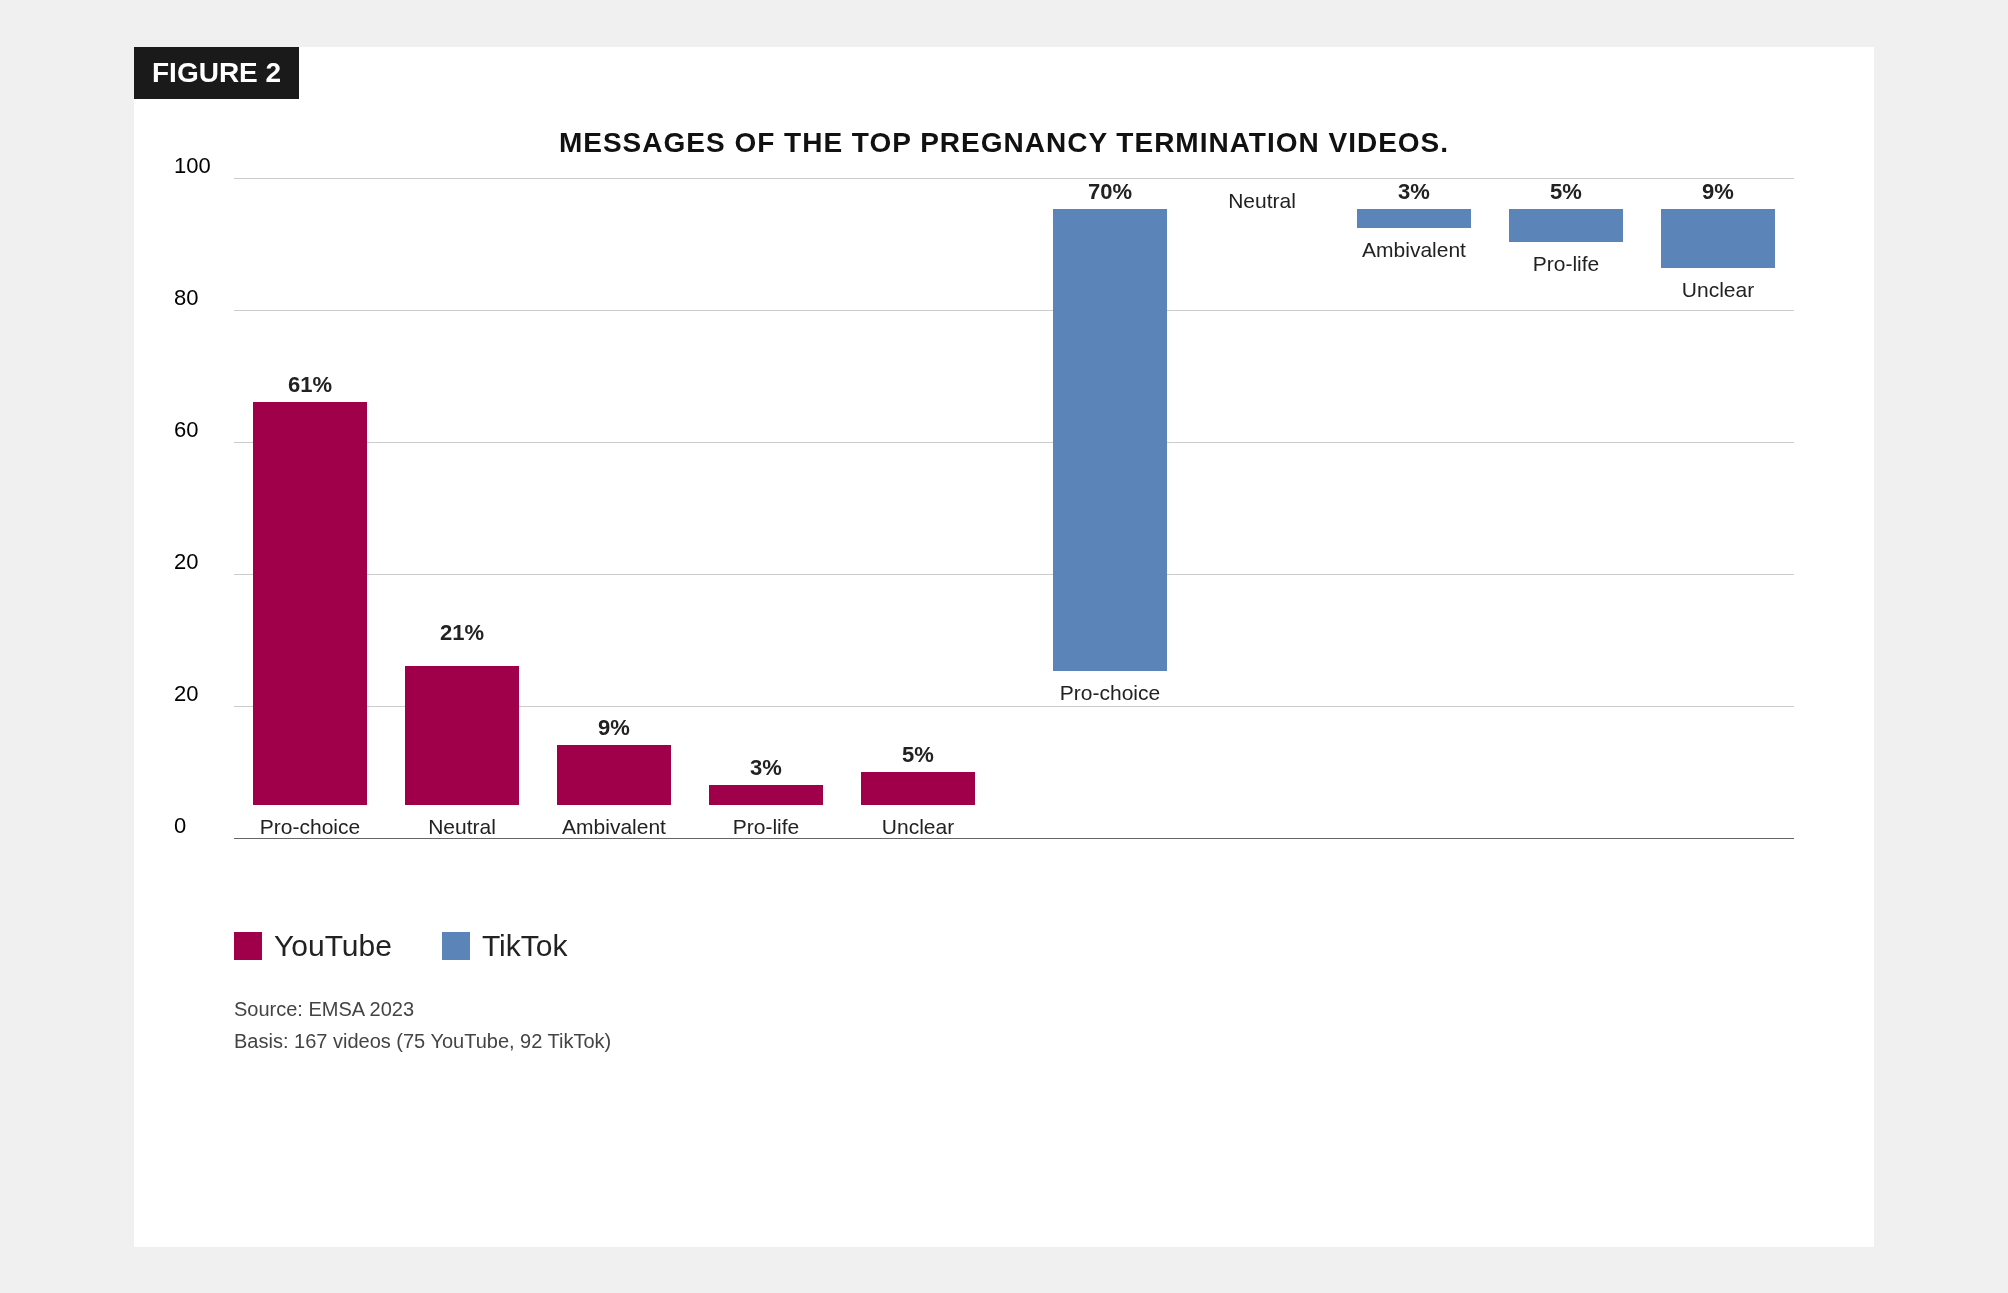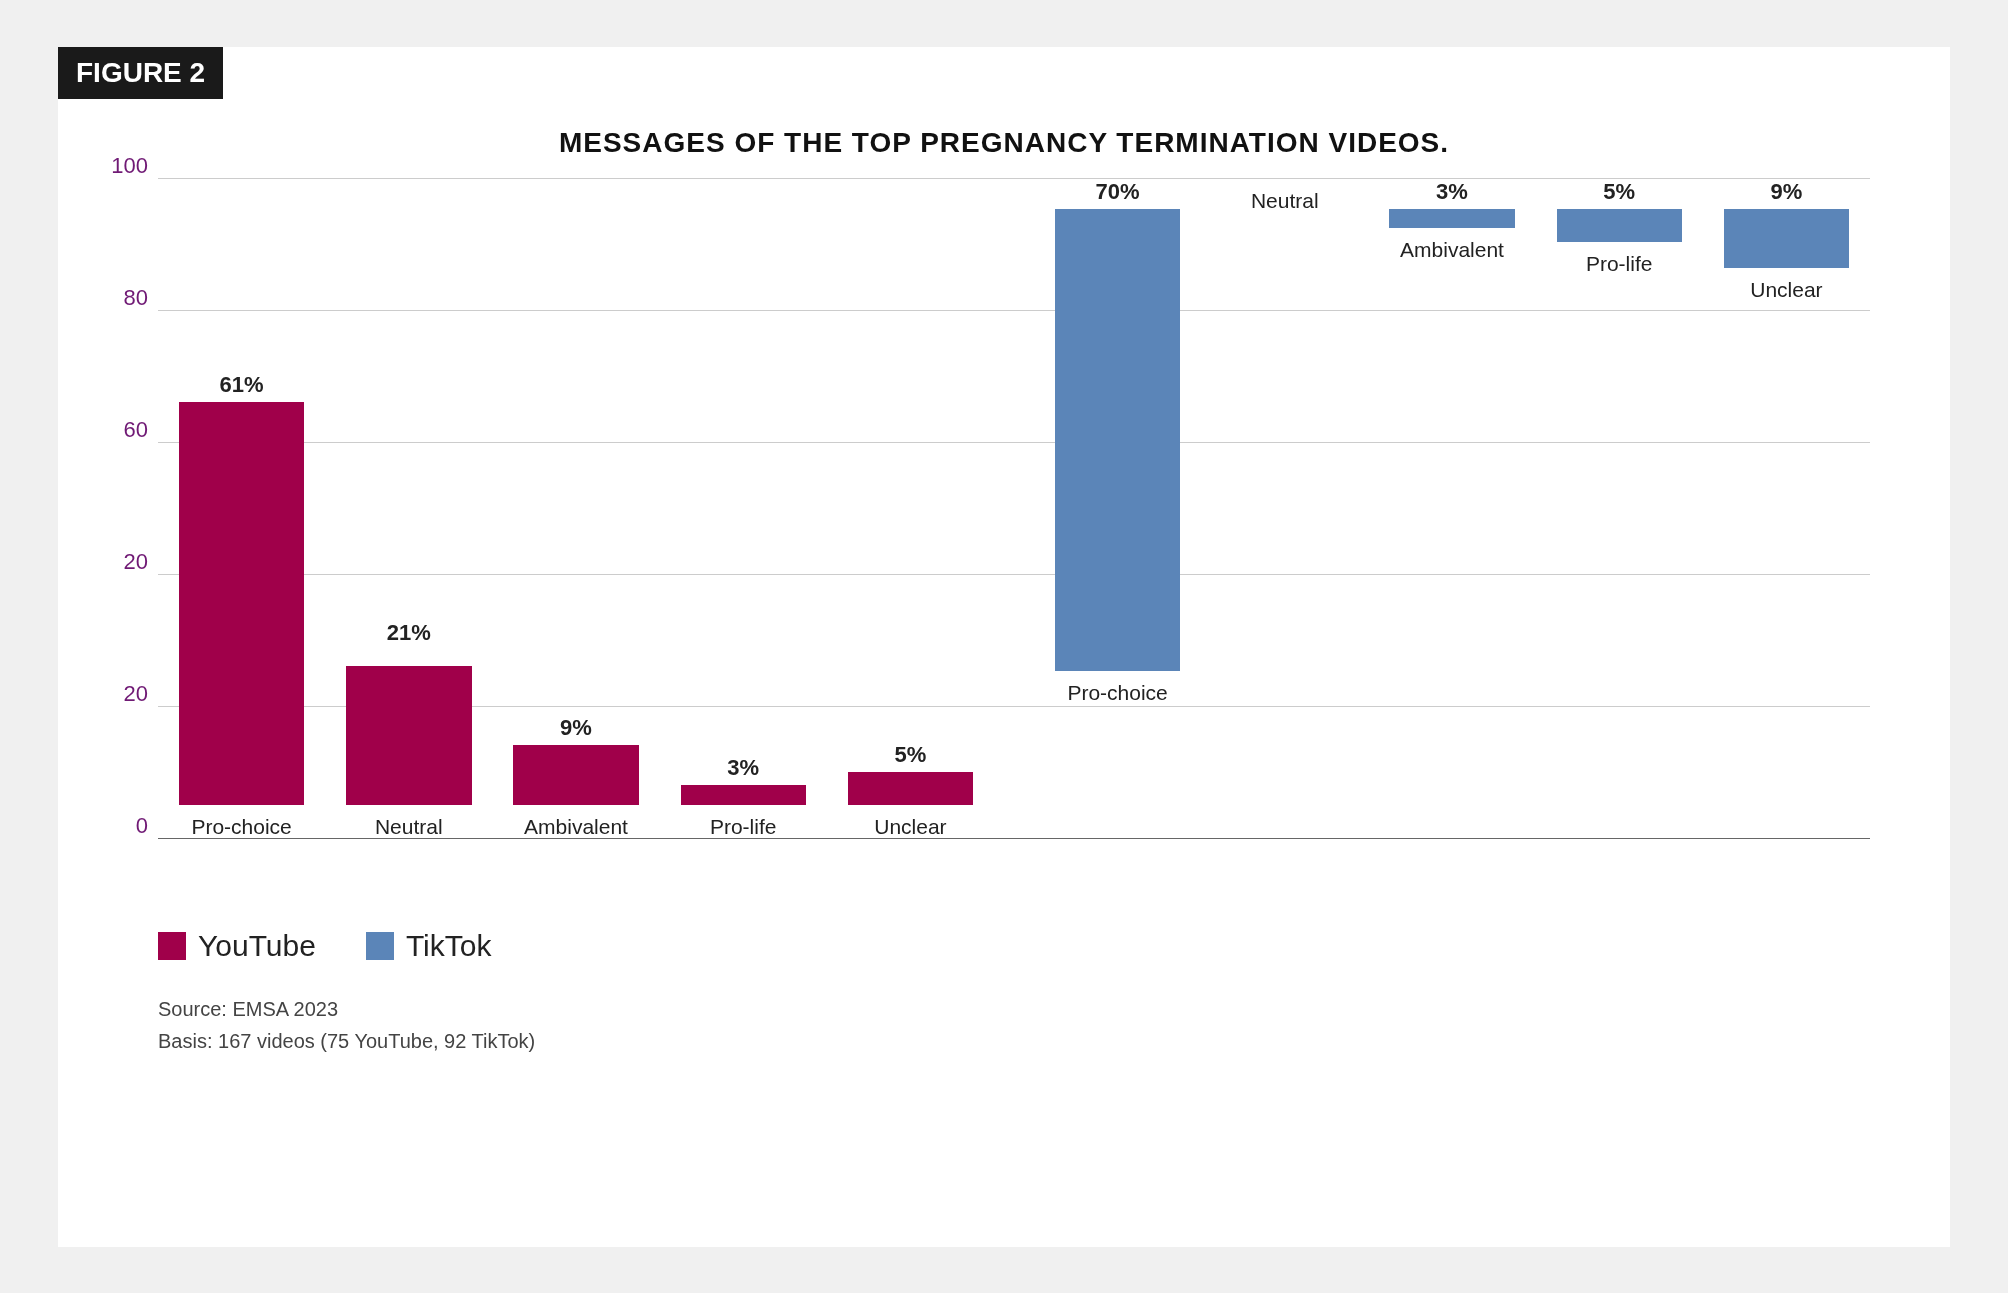--- a/index.html
+++ b/index.html
@@ -7,21 +7,21 @@
       background: #f0f0f0;
       font-family: Arial, Helvetica, sans-serif;
       width: 2008px;
       min-height: 1293px;
       display: flex;
       align-items: center;
       justify-content: center;
     }
     .card {
       background: #fff;
-      width: 1892px;
+      width: 1740px;
       min-height: 1200px;
       padding: 0;
       position: relative;
     }
     .figure-label {
       background: #1a1a1a;
       color: #fff;
       font-size: 28px;
       font-weight: 800;
       padding: 10px 18px;
@@ -57,24 +57,24 @@
       left: 0;
       right: 0;
       border-top: 1px solid #ccc;
       display: flex;
       align-items: center;
     }
     .y-label {
       position: absolute;
       left: -60px;
       font-size: 22px;
-      color: #701a75;
+      color: #000000;
       transform: translateY(-50%);
       width: 50px;
-      text-align: right;
+      text-align: left;
     }
     
     .bars-container {
       position: absolute;
       bottom: 60px;
       left: 0;
       right: 0;
       top: 0;
       display: flex;
       align-items: flex-end;

